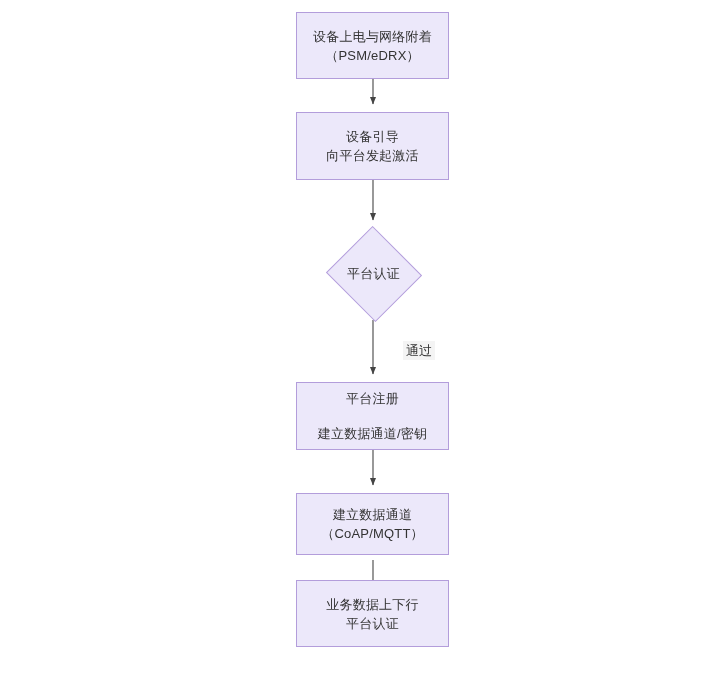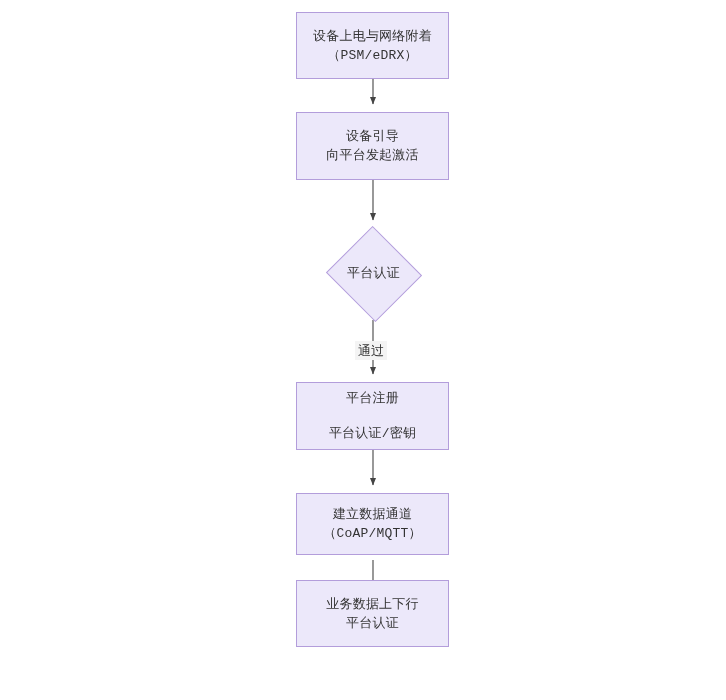--- a/index.html
+++ b/index.html
@@ -38,21 +38,20 @@
   }
 
   .node-rect {
     background: #ece8fa;
     border: 1px solid #b39ddb;
   }
 
   .node-line {
     display: block;
     white-space: nowrap;
-    font-family: Liberation Mono, monospace;
   }
 
   
   .node-diamond {
     background: transparent;
     border: none;
   }
   .diamond-shape {
     position: absolute;
     left: 50%;
@@ -74,20 +73,21 @@
   
   .edge-label {
     position: absolute;
     color: #333333;
     font-size: 13px;
     line-height: 17px;
     background: #f4f4f4;
     padding: 1px 3px;
     white-space: nowrap;
     text-align: left;
+    margin-left: 48px;
   }
 
   svg.edges {
     position: absolute;
     left: 0;
     top: 0;
     width: 726px;
     height: 700px;
     pointer-events: none;
   }
@@ -137,21 +137,21 @@
 
   <div class="node node-rect" style="left:296px; top:112px; width:153px; height:68px;">
     <span class="node-line">设备引导</span>
     <span class="node-line">向平台发起激活</span>
   </div>
 
   <div class="edge-label" style="left:355px; top:341px;">通过</div>
 
   <div class="node node-rect" style="left:296px; top:382px; width:153px; height:68px;gap:16px;">
     <span class="node-line">平台注册</span>
-    <span class="node-line">平台认证/密钥</span>
+    <span class="node-line">建立数据通道/密钥</span>
   </div>
 
   <div class="node node-rect" style="left:296px; top:493px; width:153px; height:62px;">
     <span class="node-line">建立数据通道</span>
     <span class="node-line">（CoAP/MQTT）</span>
   </div>
 
   <div class="node node-rect" style="left:296px; top:580px; width:153px; height:67px;">
     <span class="node-line">业务数据上下行</span>
     <span class="node-line">平台认证</span>

